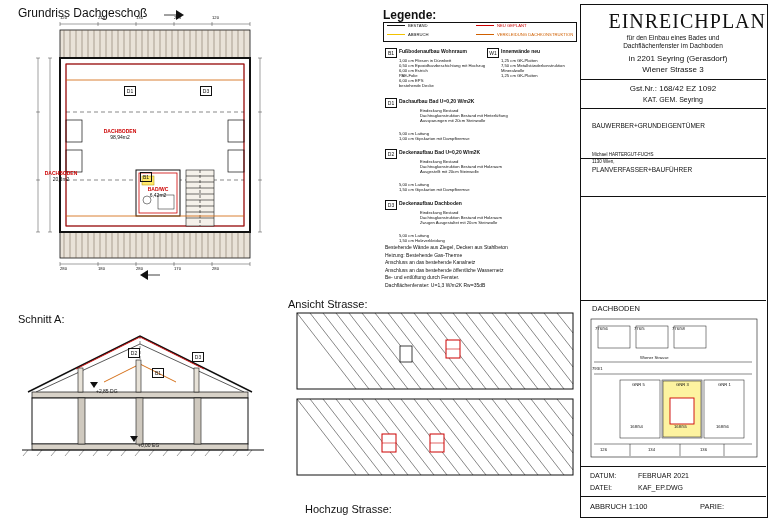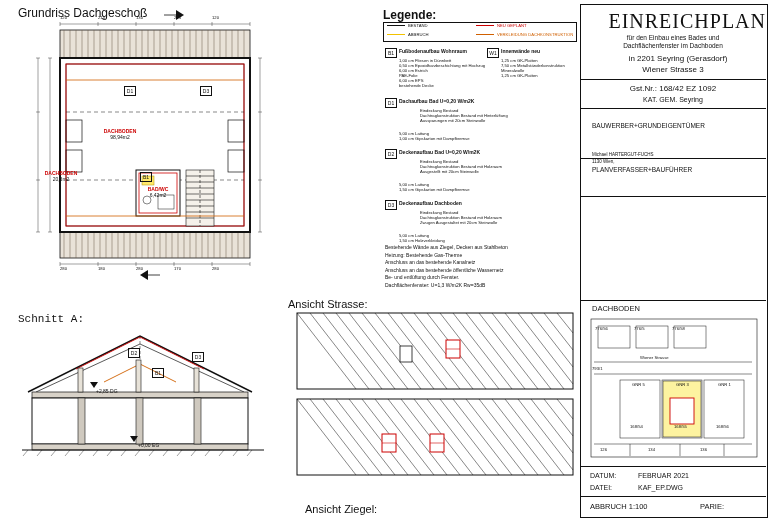--- a/index.html
+++ b/index.html
@@ -211,21 +211,21 @@
   <div class="abs tiny" style="left:60px;top:266px;">280</div>
   <div class="abs tiny" style="left:98px;top:266px;">180</div>
   <div class="abs tiny" style="left:136px;top:266px;">280</div>
   <div class="abs tiny" style="left:174px;top:266px;">170</div>
   <div class="abs tiny" style="left:212px;top:266px;">280</div>
 
   <div class="abs box tiny5 c" style="left:124px;top:86px;width:10px;height:8px;line-height:8px;">D1</div>
   <div class="abs box tiny5 c" style="left:200px;top:86px;width:10px;height:8px;line-height:8px;">D3</div>
   <div class="abs box tiny5 c" style="left:140px;top:172px;width:10px;height:8px;line-height:8px;">B1</div>
 
-  <div class="abs" style="left:18px;top:313px;font-size:11px;font-family:Liberation Mono, monospace;">Schnitt A:</div>
+  <div class="abs" style="left:18px;top:313px;font-size:11px;">Schnitt A:</div>
 
   <svg class="abs" style="left:18px;top:322px;" width="250" height="155">
 
     <path d="M10,70 L122,14 L234,70" fill="none" stroke="#111" stroke-width="1.4"></path>
     <path d="M18,70 L122,22 L226,70" fill="none" stroke="#111" stroke-width="0.7"></path>
 
     <line x1="122" y1="14" x2="122" y2="70" stroke="#111" stroke-width="0.5" stroke-dasharray="3,2"></line>
 
     <path d="M58,47 L122,15 L186,47" fill="none" stroke="#cc0000" stroke-width="0.9"></path>
 
@@ -338,21 +338,21 @@
       <line x1="235" y1="1" x2="277" y2="55"></line>
       <line x1="248" y1="1" x2="277" y2="38"></line>
       <line x1="261" y1="1" x2="277" y2="21"></line>
     </g>
     <rect x="86" y="36" width="14" height="18" fill="#ffffff" stroke="#cc0000" stroke-width="1"></rect>
     <line x1="86" y1="45" x2="100" y2="45" stroke="#cc0000" stroke-width="0.6"></line>
     <rect x="134" y="36" width="14" height="18" fill="#ffffff" stroke="#cc0000" stroke-width="1"></rect>
     <line x1="134" y1="45" x2="148" y2="45" stroke="#cc0000" stroke-width="0.6"></line>
   </svg>
 
-  <div class="abs" style="left:305px;top:503px;font-size:11px;">Ansicht Ziegel:</div>
+  <div class="abs" style="left:305px;top:503px;font-size:11px;">Hochzug Strasse:</div>
 
   <div class="abs" style="left:383px;top:8px;font-size:12px;font-weight:bold;">Legende:</div>
 
   <div class="abs box" style="left:383px;top:22px;width:192px;height:18px;">
     <div class="abs" style="left:3px;top:2px;width:18px;height:0;border-top:1.5px solid #111;"></div>
     <div class="abs tiny" style="left:24px;top:0px;">BESTAND</div>
     <div class="abs" style="left:3px;top:11px;width:18px;height:0;border-top:1.5px solid #f2c200;"></div>
     <div class="abs tiny" style="left:24px;top:9px;">ABBRUCH</div>
     <div class="abs" style="left:92px;top:2px;width:18px;height:0;border-top:1.5px solid #cc0000;"></div>
     <div class="abs tiny red" style="left:113px;top:0px;">NEU GEPLANT</div>

